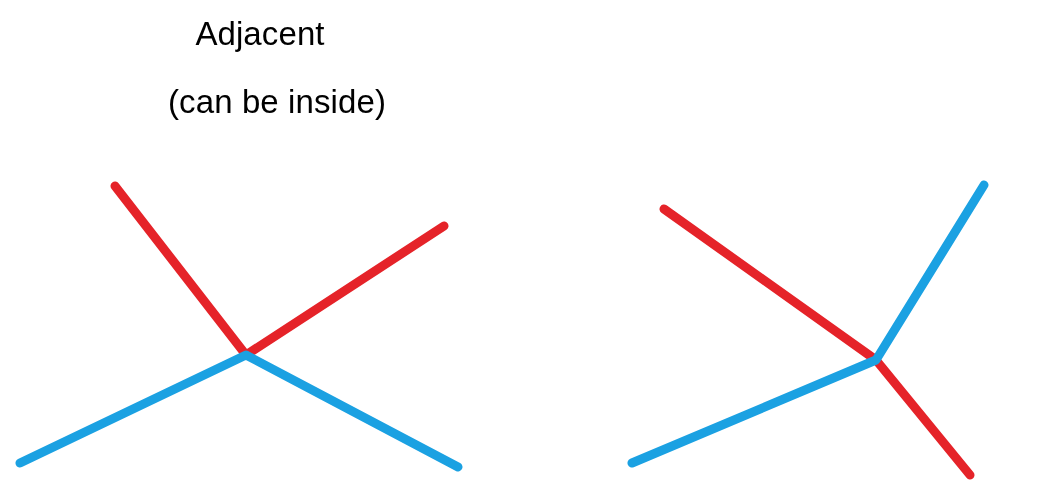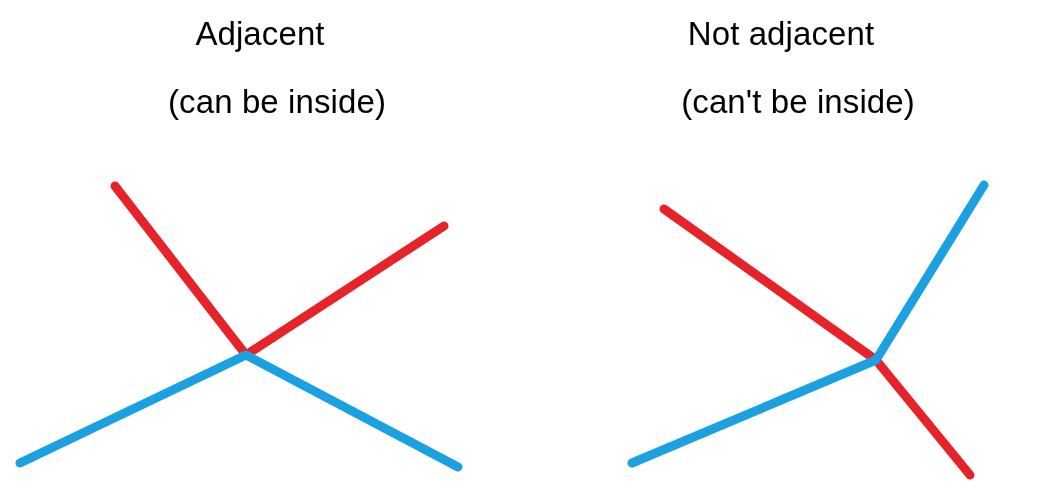--- a/index.html
+++ b/index.html
@@ -86,24 +86,20 @@
       <svg viewBox="0 0 520 497" xmlns="http://www.w3.org/2000/svg" aria-hidden="true">
         <polyline class="stroke" points="115,186 246,355 444,226" stroke="#e52329"></polyline>
         <polyline class="stroke" points="20,463 246,355 458,467" stroke="#1ba1e2"></polyline>
       </svg>
     </div>
 
   </div>
 
   <div class="panel" id="panel-right">
 
-    <div class="caption-block">
-      <div class="caption-title">Not adjacent</div>
-      <div class="caption-sub">(can't be inside)</div>
-    </div>
 
     <div class="figure">
       <svg viewBox="0 0 520 497" xmlns="http://www.w3.org/2000/svg" aria-hidden="true">
         <polyline class="stroke" points="143,209 355,360 449,475" stroke="#e52329"></polyline>
         <polyline class="stroke" points="111,463 355,360 463,185" stroke="#1ba1e2"></polyline>
       </svg>
     </div>
 
   </div>
 

